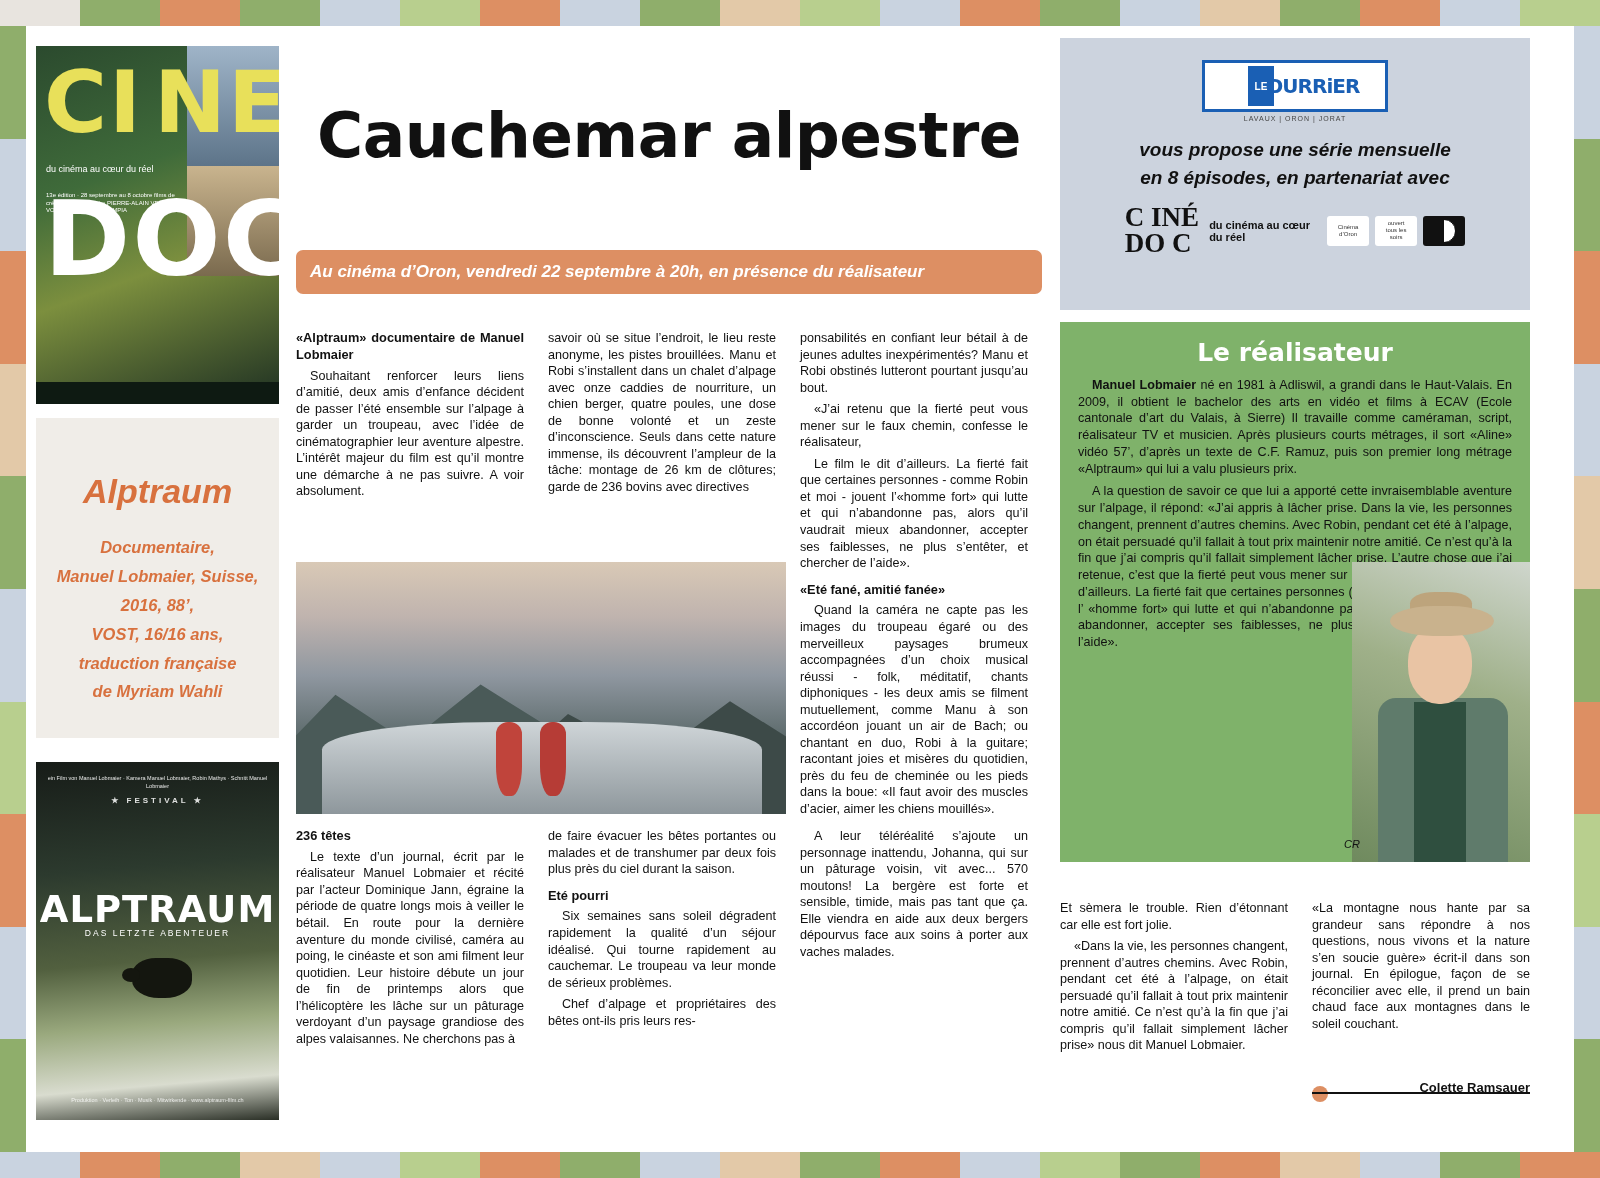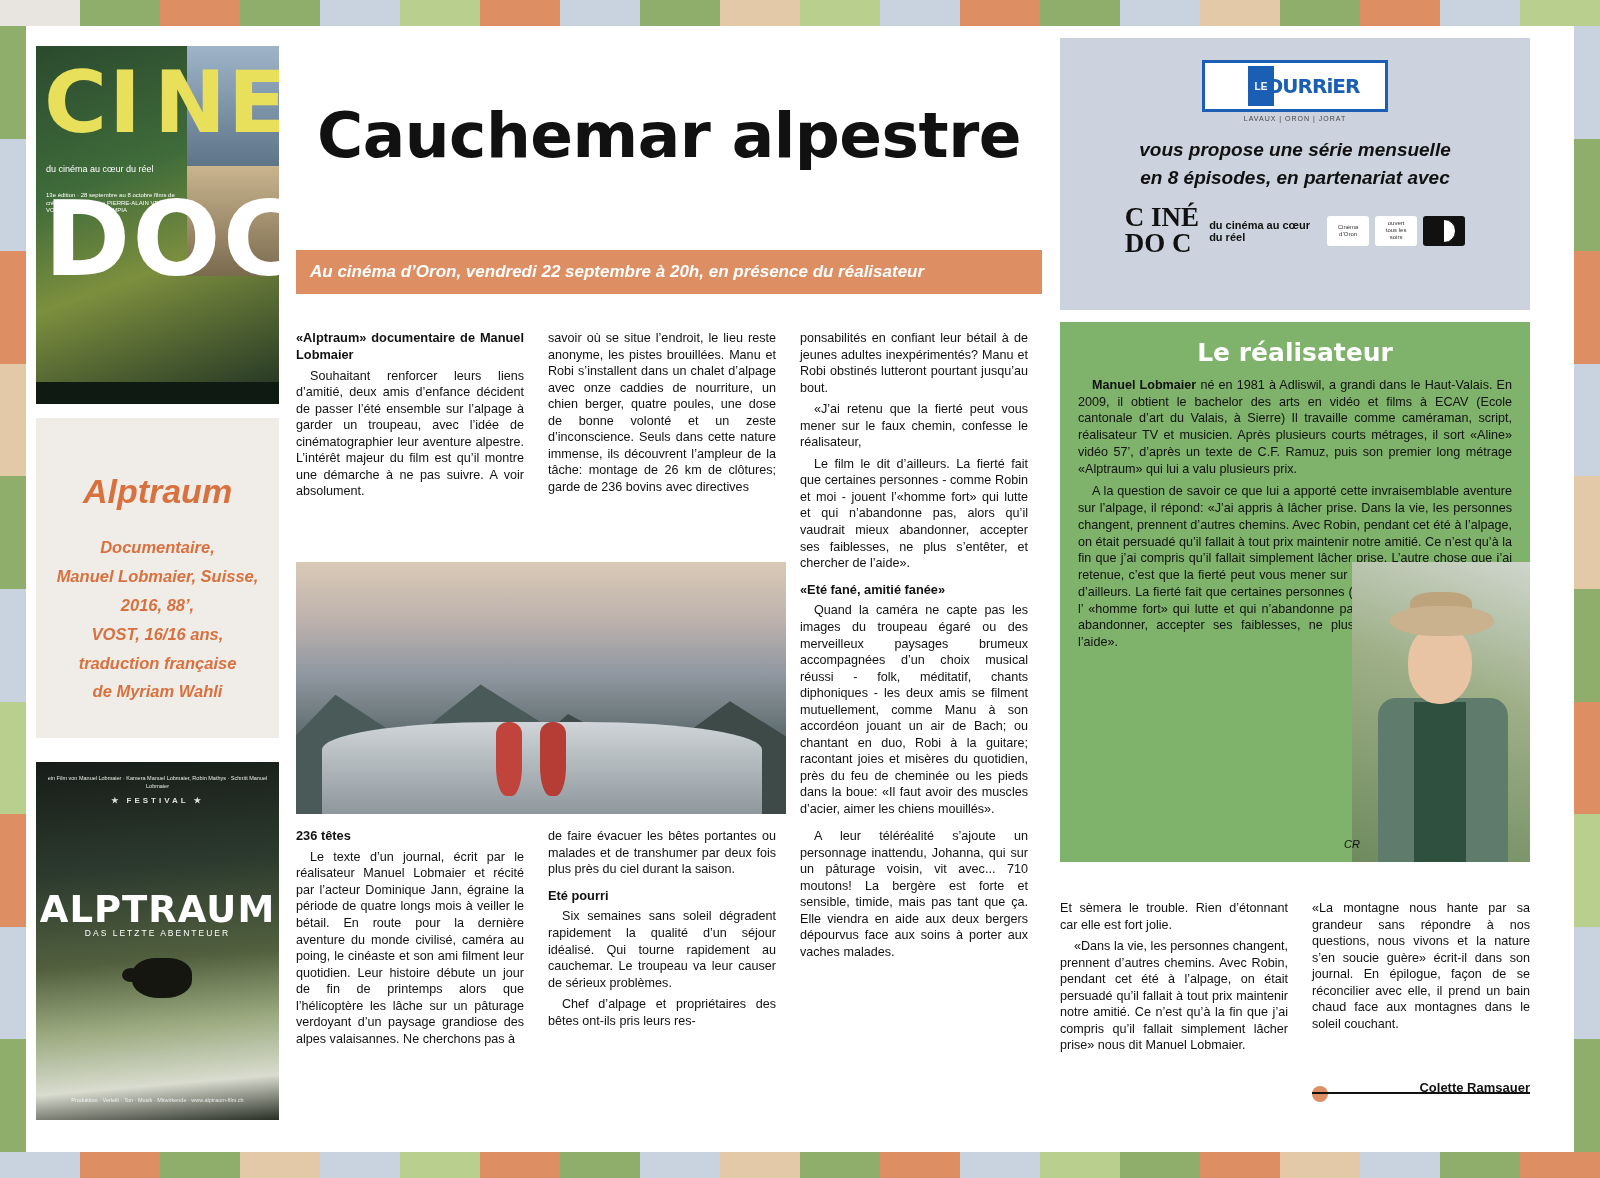--- a/index.html
+++ b/index.html
@@ -68,21 +68,21 @@
   .headline-box{
     position:absolute;left:296px;top:46px;width:746px;height:178px;
     background:#ffffff;display:flex;align-items:center;justify-content:center;text-align:right;
   }
   .headline{
     font-family:"DejaVu Sans", sans-serif;
     font-weight:bold;font-size:63px;color:#111111;letter-spacing:-0.5px;
   }
   .screening-bar{
     position:absolute;left:296px;top:250px;width:746px;height:44px;
-    background:#dd8f63;display:flex;align-items:center;
+    background:#dd8f63;display:flex;align-items:center;border-radius:7px;
   }
   .screening-bar span{
     color:#ffffff;font-weight:bold;font-style:italic;font-size:17px;padding-left:14px;
   }
 
   
   .partner{
     position:absolute;left:1060px;top:38px;width:470px;height:272px;
     background:#ccd3de;text-align:center;
   }
@@ -356,26 +356,26 @@
   </div>
 
   <div class="col c1b">
     <h3>236 têtes</h3>
     <p>Le texte d’un journal, écrit par le réalisateur Manuel Lobmaier et récité par l’acteur Dominique Jann, égraine la période de quatre longs mois à veiller le bétail. En route pour la dernière aventure du monde civilisé, caméra au poing, le cinéaste et son ami filment leur quotidien. Leur histoire débute un jour de fin de printemps alors que l’hélicoptère les lâche sur un pâturage verdoyant d’un paysage grandiose des alpes valaisannes. Ne cherchons pas à</p>
   </div>
 
   <div class="col c2b">
     <p class="noind">de faire évacuer les bêtes portantes ou malades et de transhumer par deux fois plus près du ciel durant la saison.</p>
     <h3 class="sp">Eté pourri</h3>
-    <p>Six semaines sans soleil dégradent rapidement la qualité d’un séjour idéalisé. Qui tourne rapidement au cauchemar. Le troupeau va leur causer de sérieux problèmes.</p>
+    <p>Six semaines sans soleil dégradent rapidement la qualité d’un séjour idéalisé. Qui tourne rapidement au cauchemar. Le troupeau va leur monde de sérieux problèmes.</p>
     <p>Chef d’alpage et propriétaires des bêtes ont-ils pris leurs res-</p>
   </div>
 
   <div class="col c3b">
-    <p>A leur téléréalité s’ajoute un personnage inattendu, Johanna, qui sur un pâturage voisin, vit avec... 710 moutons! La bergère est forte et sensible, timide, mais pas tant que ça. Elle viendra en aide aux deux bergers dépourvus face aux soins à porter aux vaches malades.</p>
+    <p>A leur téléréalité s’ajoute un personnage inattendu, Johanna, qui sur un pâturage voisin, vit avec... 570 moutons! La bergère est forte et sensible, timide, mais pas tant que ça. Elle viendra en aide aux deux bergers dépourvus face aux soins à porter aux vaches malades.</p>
   </div>
 
   <div class="col c4">
     <p class="noind">Et sèmera le trouble. Rien d’étonnant car elle est fort jolie.</p>
     <p>«Dans la vie, les personnes changent, prennent d’autres chemins. Avec Robin, pendant cet été à l’alpage, on était persuadé qu’il fallait à tout prix maintenir notre amitié. Ce n’est qu’à la fin que j’ai compris qu’il fallait simplement lâcher prise» nous dit Manuel Lobmaier.</p>
   </div>
 
   <div class="col c5">
     <p class="noind">«La montagne nous hante par sa grandeur sans répondre à nos questions, nous vivons et la nature s’en soucie guère» écrit-il dans son journal. En épilogue, façon de se réconcilier avec elle, il prend un bain chaud face aux montagnes dans le soleil couchant.</p>
   </div>

